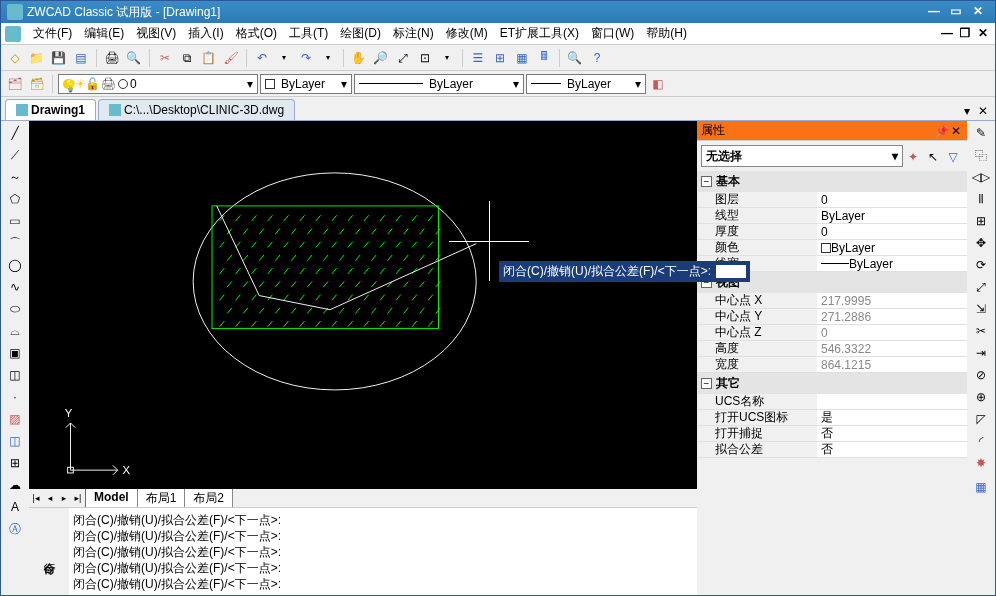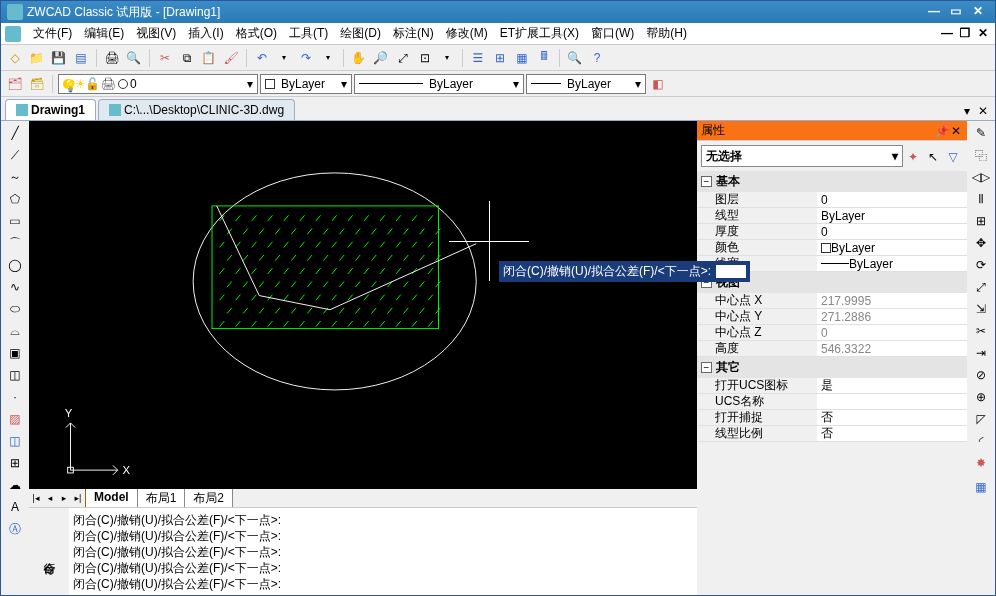--- a/index.html
+++ b/index.html
@@ -429,35 +429,39 @@
           <div class="v dim">271.2886</div>
         </div>
         <div class="pg-row">
           <div class="k">中心点 Z</div>
           <div class="v dim">0</div>
         </div>
         <div class="pg-row">
           <div class="k">高度</div>
           <div class="v dim">546.3322</div>
         </div>
+        <div class="pg-row">
+          <div class="k">宽度</div>
+          <div class="v dim">864.1215</div>
+        </div>
         <div class="pg-group"><span class="pg-toggle">−</span>其它</div>
+        <div class="pg-row">
+          <div class="k">UCS名称</div>
+          <div class="v"></div>
+        </div>
         <div class="pg-row">
           <div class="k">打开UCS图标</div>
           <div class="v">是</div>
         </div>
         <div class="pg-row">
-          <div class="k">UCS名称</div>
-          <div class="v"></div>
-        </div>
-        <div class="pg-row">
           <div class="k">打开捕捉</div>
           <div class="v">否</div>
         </div>
         <div class="pg-row">
-          <div class="k">线型比例</div>
+          <div class="k">拟合公差</div>
           <div class="v">否</div>
         </div>
       </div>
   </div>
 
   <div class="right-tools">
     <span class="rt-btn">✎</span>
     <span class="rt-btn">⿻</span>
     <span class="rt-btn">◁▷</span>
     <span class="rt-btn">⫴</span>

